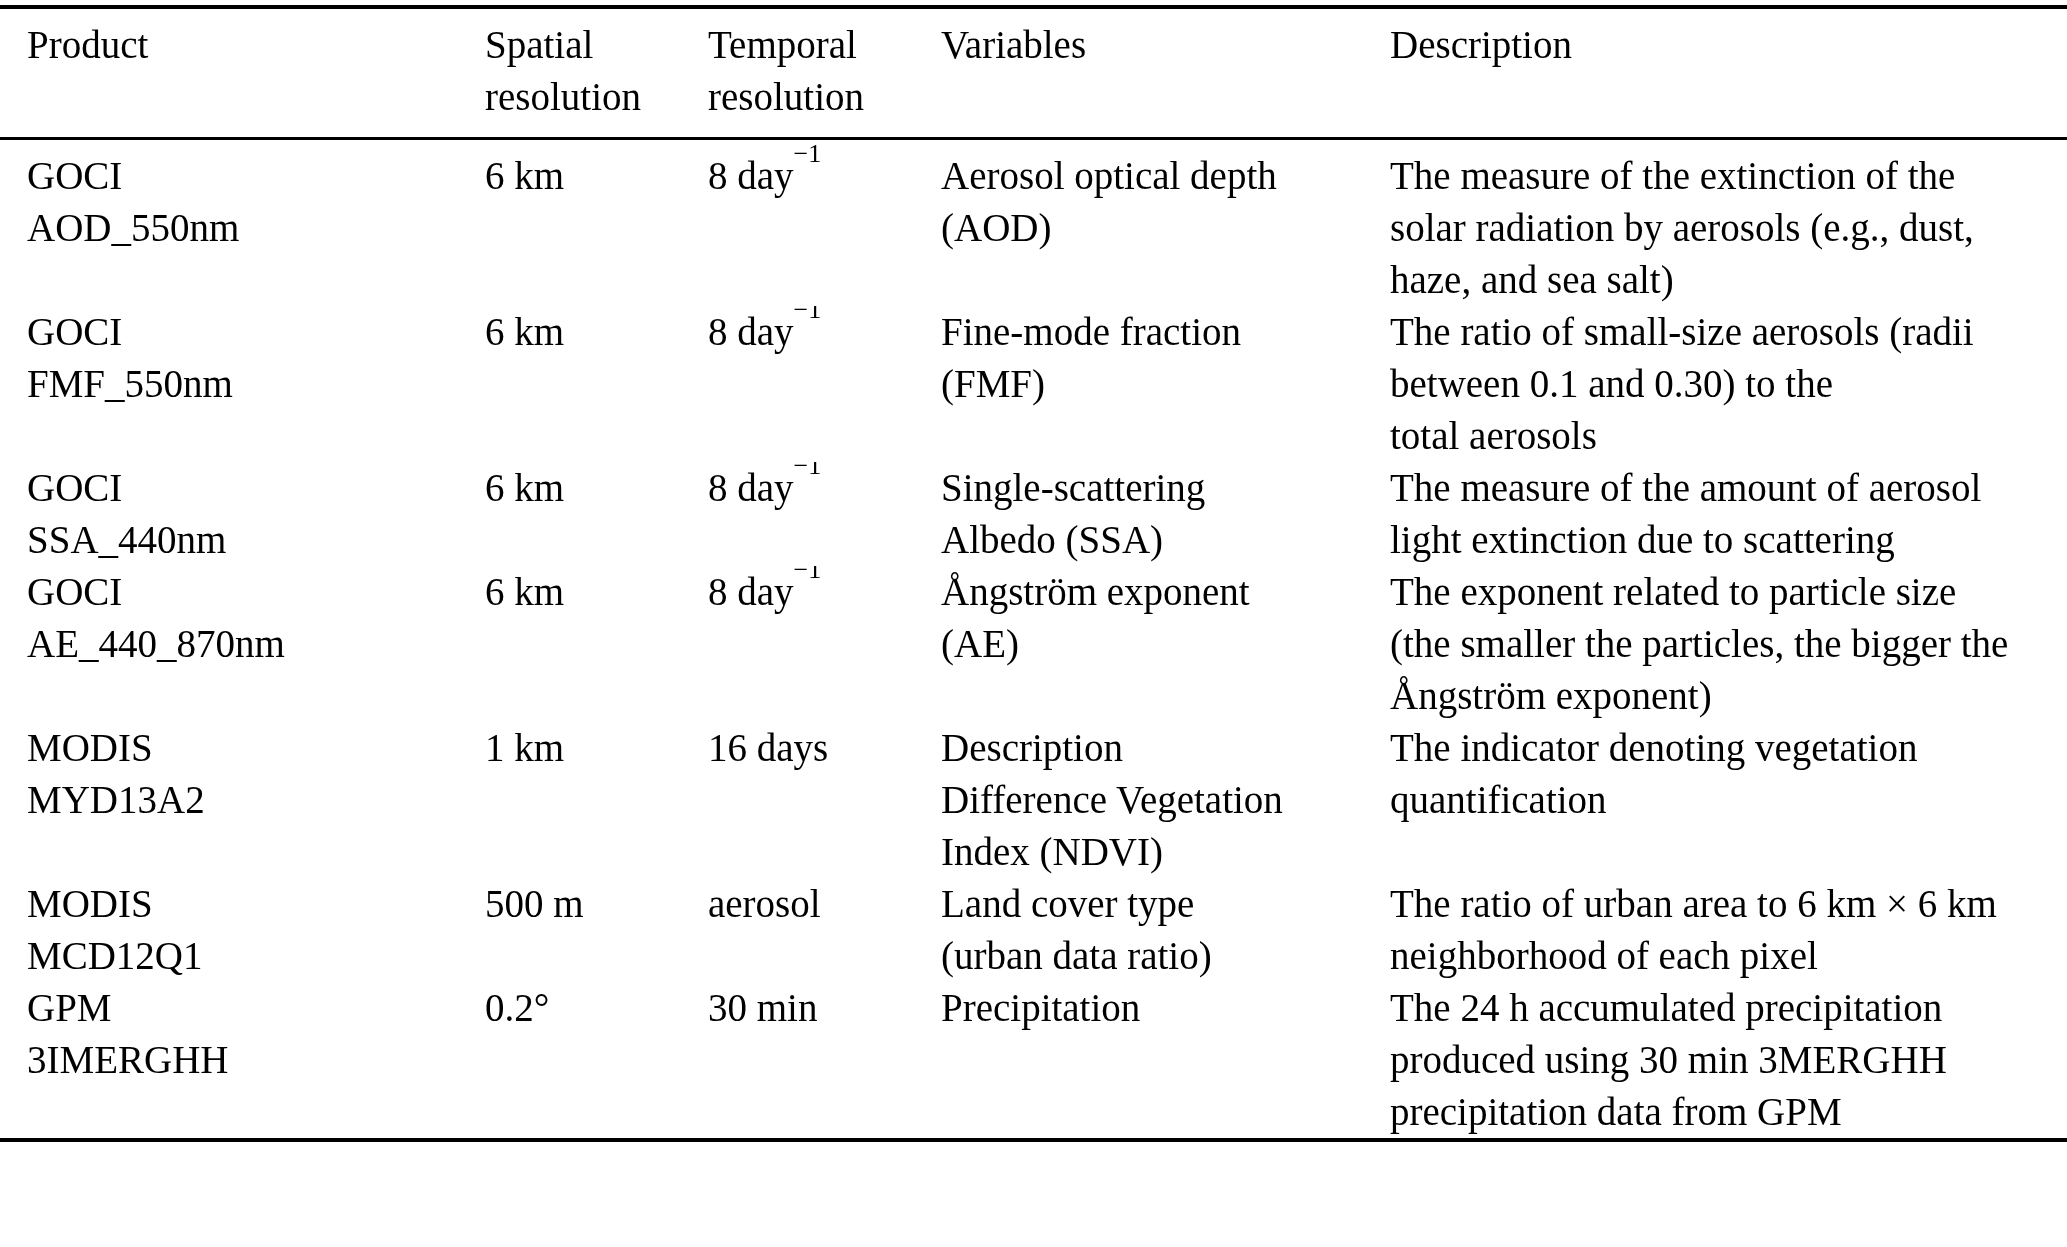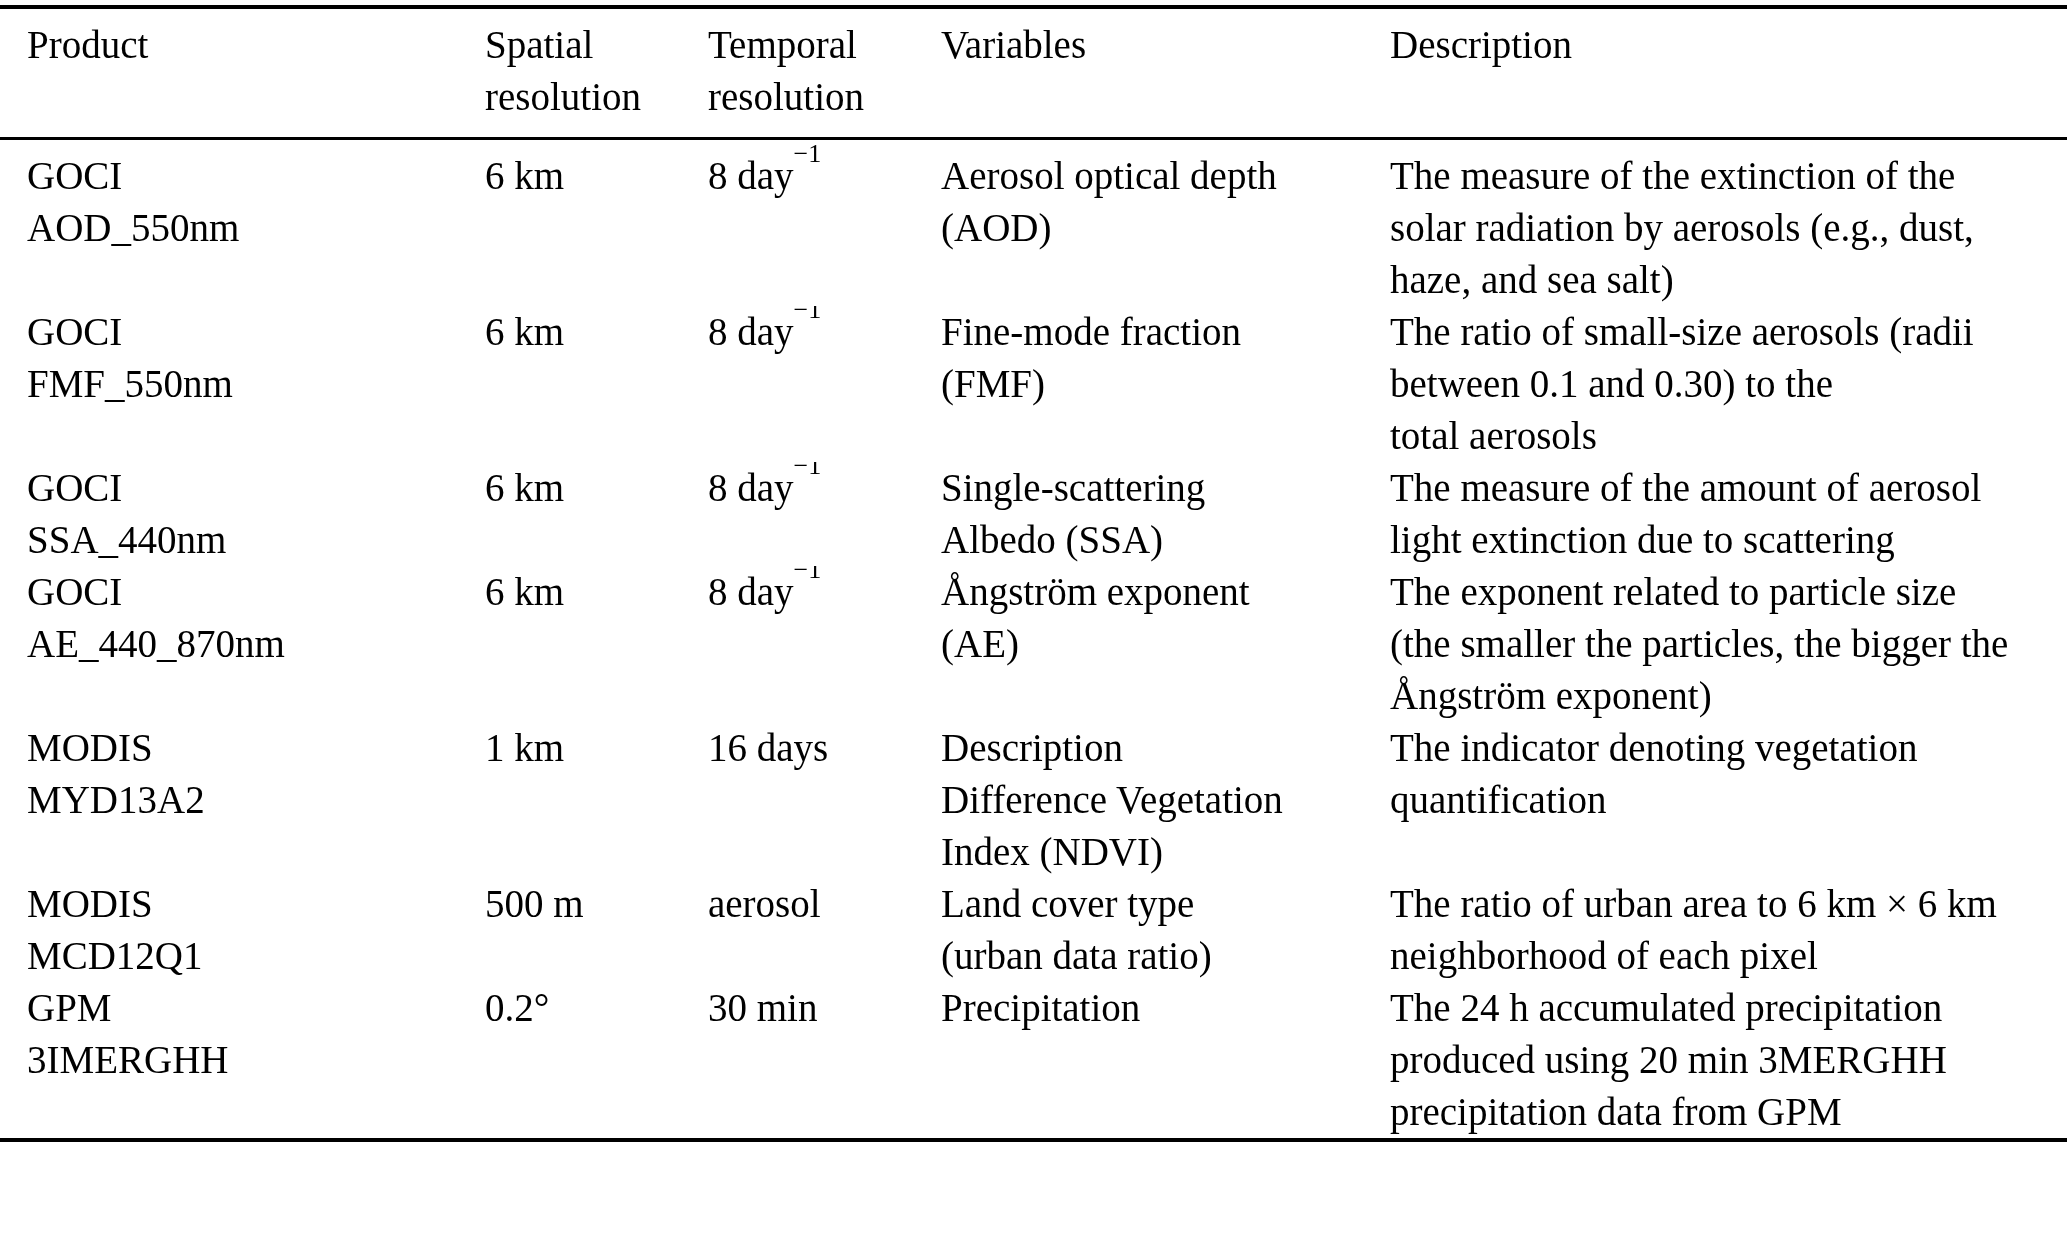--- a/index.html
+++ b/index.html
@@ -144,18 +144,18 @@
         <td class="col-desc">The ratio of urban area to 6 km × 6 km
 neighborhood of each pixel</td>
       </tr>
       <tr>
         <td class="col-product">GPM
 3IMERGHH</td>
         <td>0.2°</td>
         <td><span>30 min</span><sup class="exp"></sup></td>
         <td>Precipitation</td>
         <td class="col-desc">The 24 h accumulated precipitation
-produced using 20 min 3MERGHH
+produced using 30 min 3MERGHH
 precipitation data from GPM</td>
       </tr>
     </tbody>
   </table>
 </div>
 
 </body></html>

